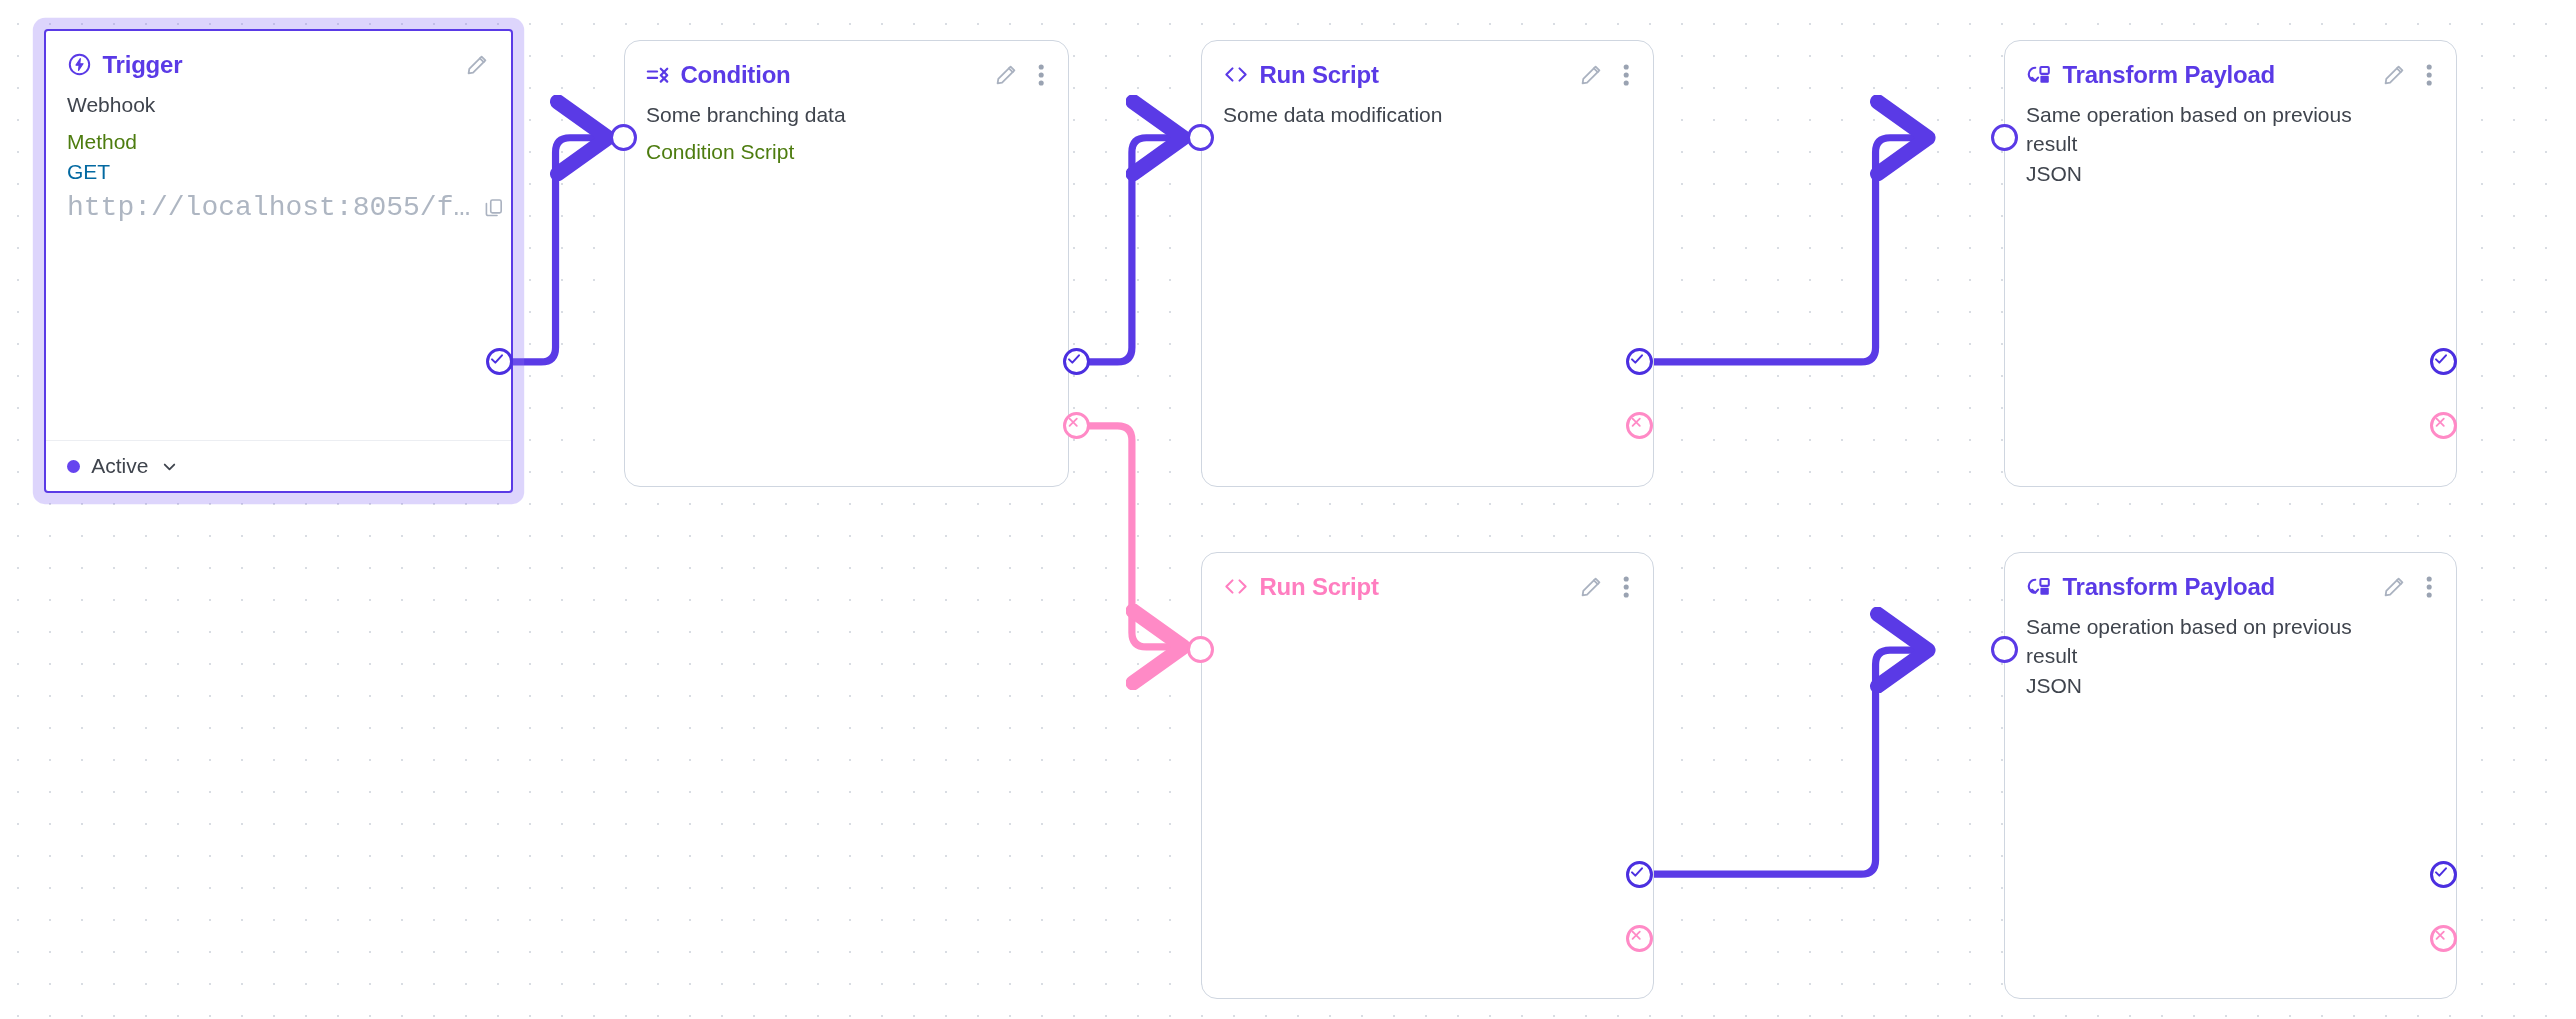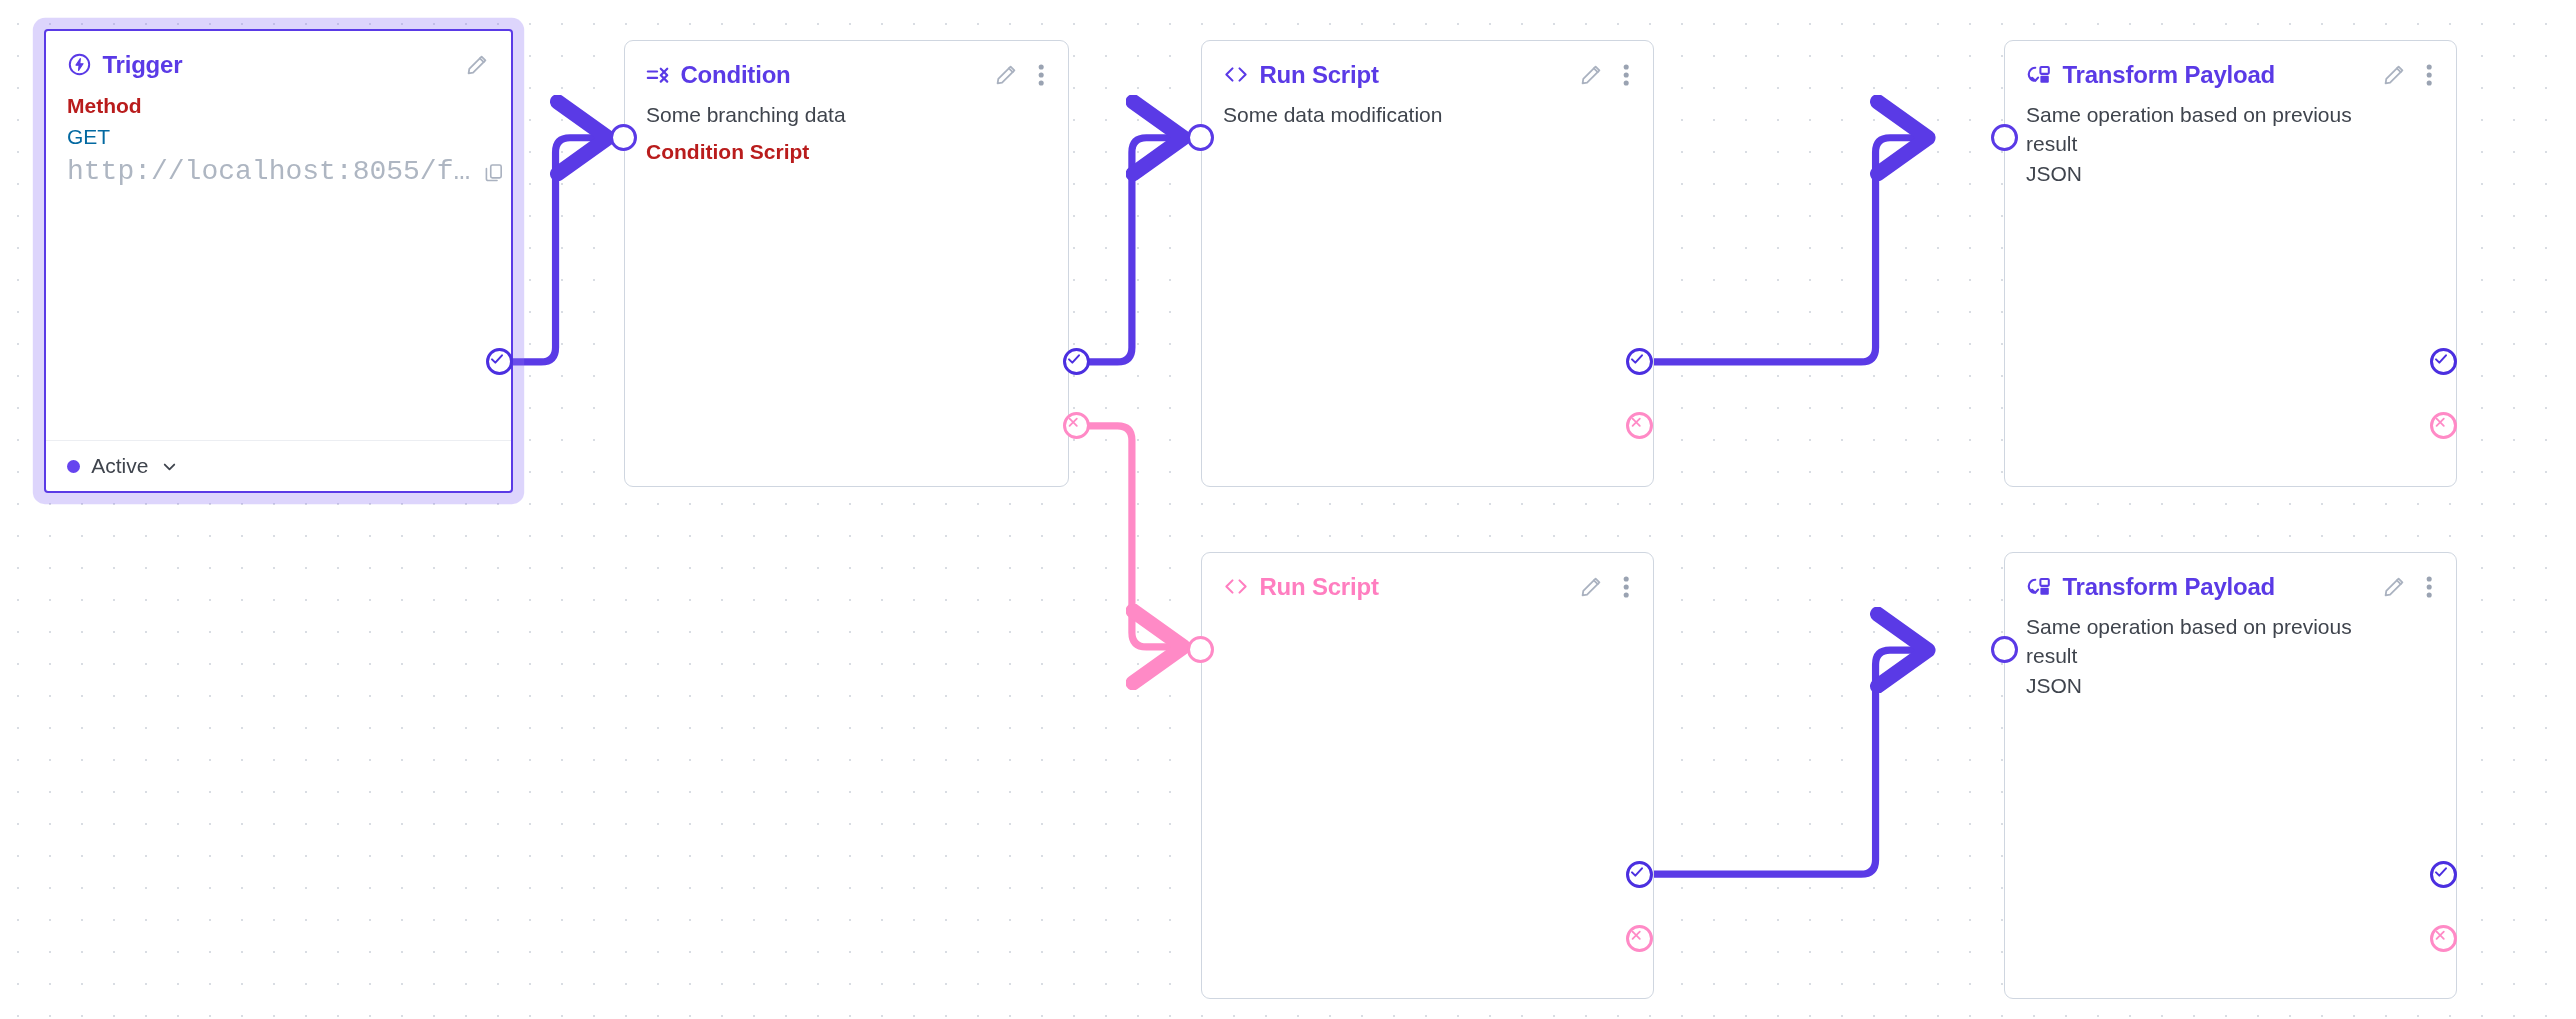--- a/index.html
+++ b/index.html
@@ -20,21 +20,21 @@
   }
   
   #edges{position:absolute;left:0;top:0;width:2576px;height:1020px;pointer-events:none;}
 
   
   .node{
     position:absolute;
     box-sizing:border-box;
     background:#ffffff;
     border:1.6px solid #cfd6e0;
-    border-radius:9px;
+    border-radius:16px;
   }
   .node.selected{
     border:2.4px solid #5a3ae6;
     border-radius:4px;
     box-shadow:0 0 0 11.2px rgba(141,116,245,0.30);
   }
   .node-head{
     display:flex;align-items:center;
     padding:17.6px 21px 0 21px;
     height:50px;
@@ -49,21 +49,21 @@
   }
   .node-title.rose{color:#ff7ec0;}
   .head-actions{margin-left:auto;display:flex;align-items:center;gap:16px;}
   .icon-btn{width:27px;height:27px;display:flex;align-items:center;justify-content:center;cursor:pointer;}
   .node-body{
     padding:3.2px 21px 0 21px;
     font-size:21px;
     color:#3f444d;
     line-height:1.38;
   }
-  .row-label{font-weight:bold;color:#b91c1c;margin-top:8px;}
+  .row-label{font-weight:normal;color:#4d7c0f;margin-top:8px;}
   .row-plain{color:#3f444d;margin-top:6.4px;}
   .row-muted{color:#0369a1;margin-top:1.6px;}
   .mono{font-family:"Liberation Mono", monospace;font-size:28px;color:#aeb6c2;}
   .url-row{display:flex;align-items:center;gap:13px;margin-top:1.6px;}
   .node-foot{
     position:absolute;left:0;right:0;bottom:0;
     border-top:1.6px solid #eceef2;
     padding:13px 21px;
     display:flex;align-items:center;gap:11.2px;
     font-size:21px;color:#3f444d;
@@ -121,20 +121,21 @@
         <span class="icon-btn">
           <svg width="24" height="24" viewBox="0 0 24 24" fill="none" stroke="#aab2c0" stroke-width="1.8" stroke-linecap="round" stroke-linejoin="round">
             <path d="M16.6 3.6 l3.8 3.8 L8.1 19.7 L3.6 20.4 L4.3 15.9 z"></path>
             <path d="M14.9 5.3 l3.8 3.8"></path>
           </svg>
         </span>
       </div>
     </div>
 
     <div class="node-body">
+      <div class="row-plain">Webhook</div>
       <div class="row-label">Method</div>
       <div class="row-muted">GET</div>
       <div class="url-row">
         <span class="mono">http://localhost:8055/f…</span>
         <span class="icon-btn" style="width:22.4px;height:22.4px;margin-left:auto;margin-right:3.2px;">
           <svg width="21.6" height="21.6" viewBox="0 0 24 24" fill="none" stroke="#aab2c0" stroke-width="1.8" stroke-linecap="round" stroke-linejoin="round">
             <rect x="8.6" y="3.4" width="11.6" height="14.2" rx="1.8"></rect>
             <path d="M15.6 20.6 H5.6 a1.8 1.8 0 0 1 -1.8 -1.8 V7.2"></path>
           </svg>
         </span>

